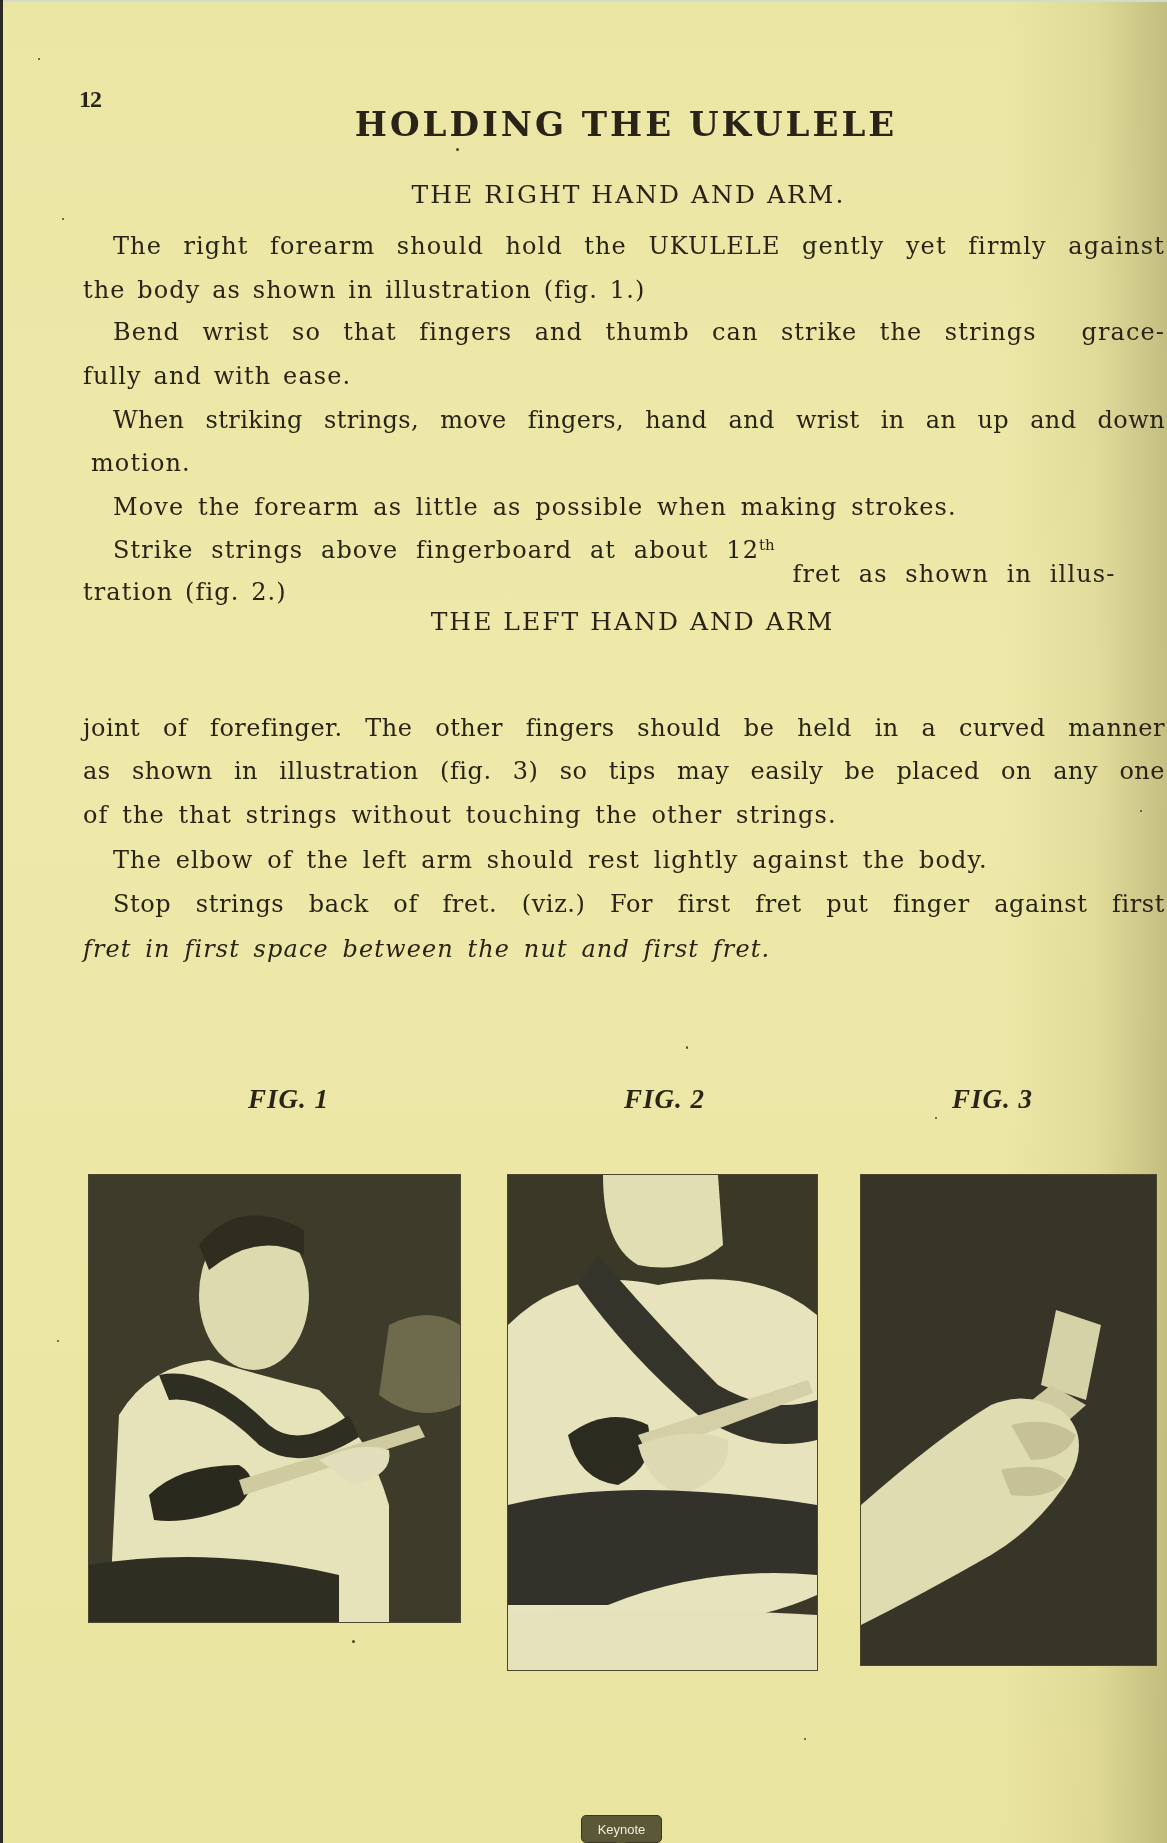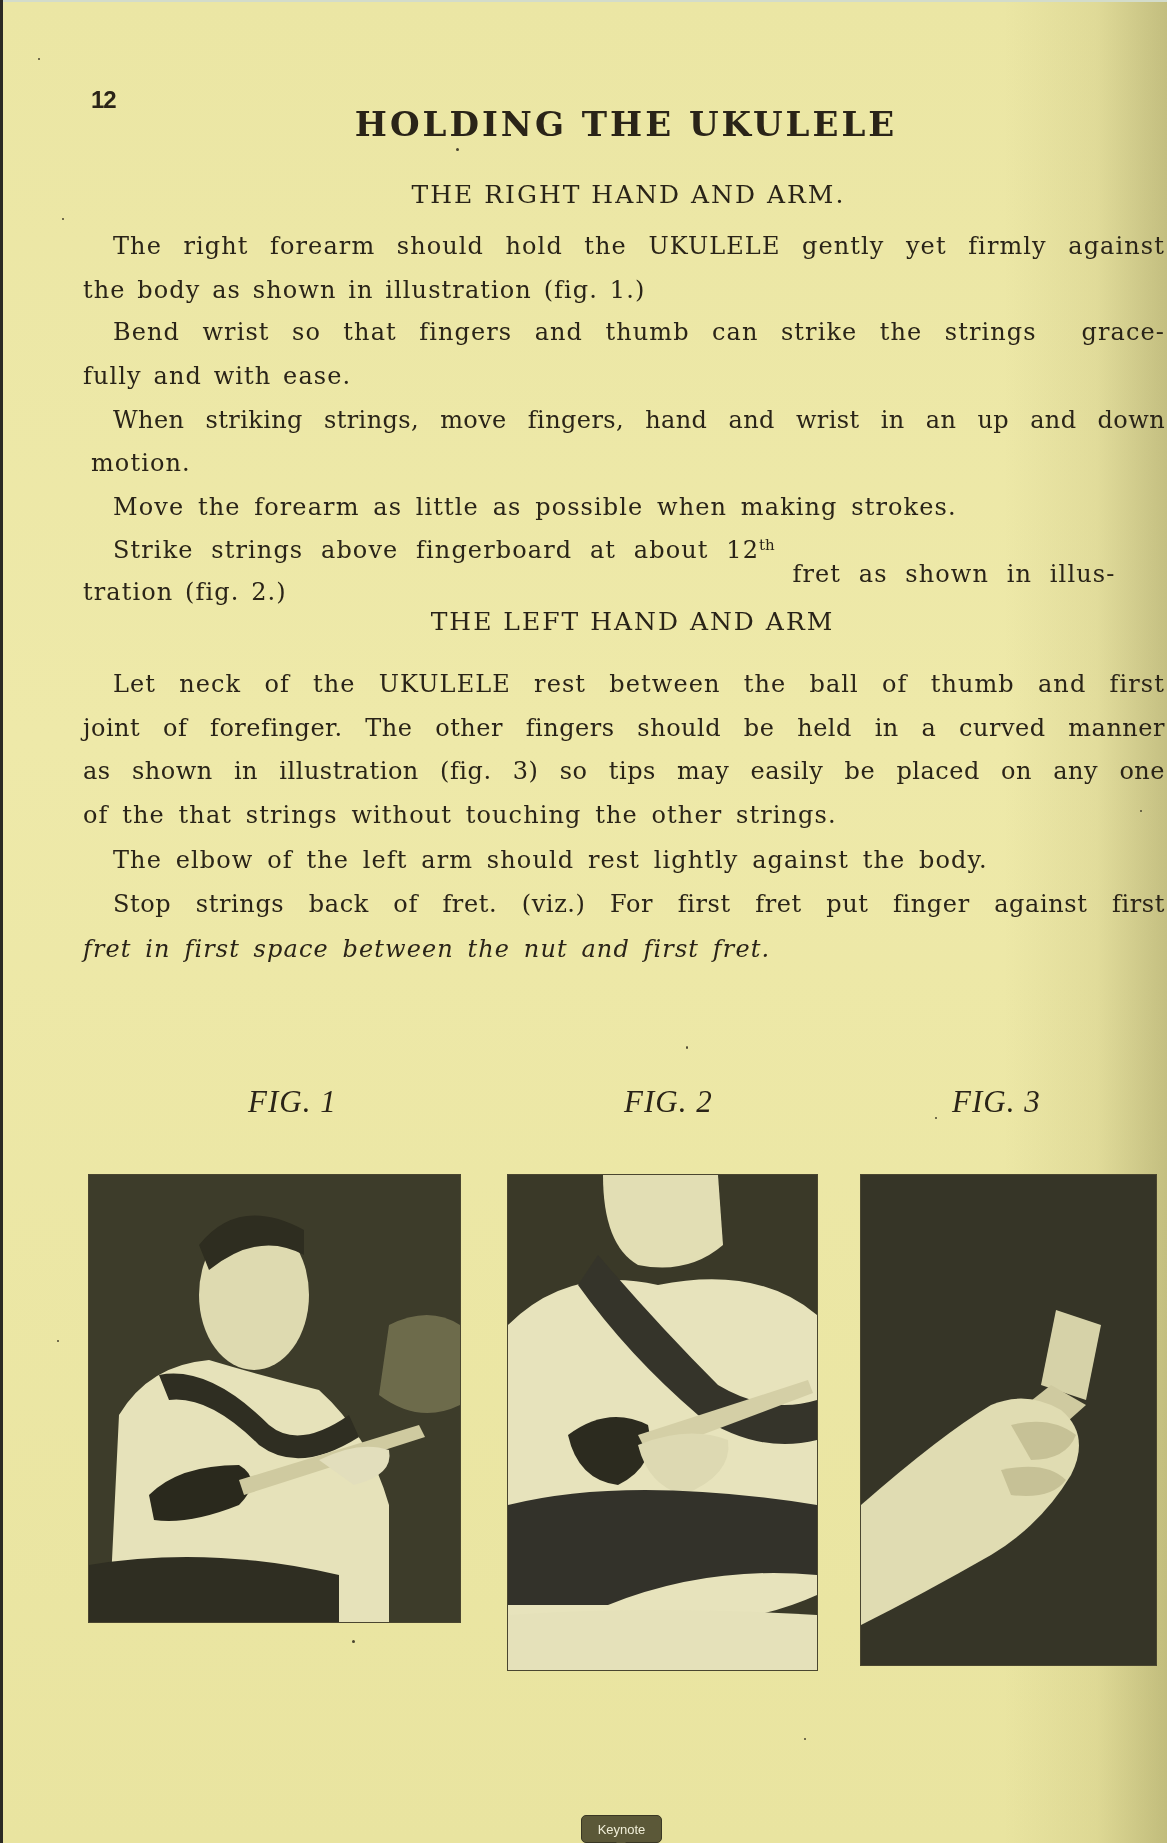--- a/index.html
+++ b/index.html
@@ -13,22 +13,22 @@
     position: absolute; left: 0; top: 0; width: 1167px; height: 1843px;
     background:
       linear-gradient(to right, rgba(0,0,0,0) 0%, rgba(0,0,0,0) 86%, rgba(120,110,40,0.10) 94%, rgba(90,85,30,0.28) 100%),
       linear-gradient(to bottom, #ebe6a4 0%, #eee9a9 40%, #e9e4a0 100%);
   }
   .left-bar { position: absolute; left: 0; top: 0; width: 3px; height: 1843px; background: #2b2a24; }
   .top-line { position: absolute; left: 0; top: 0; width: 1167px; height: 2px; background: #d3dccb; }
 
   .abs { position: absolute; white-space: nowrap; }
   .page-number {
-    left: 91px; top: 86px; font-size: 24px; font-weight: bold; letter-spacing: -1px;
-    font-family: Liberation Sans, sans-serif;
+    left: 79px; top: 86px; font-size: 24px; font-weight: bold; letter-spacing: -1px;
+    font-family: Liberation Serif, serif;
   }
   .title {
     left: 0; width: 1252px; top: 104px; text-align: center;
     font-size: 34px; font-weight: bold; letter-spacing: 3px;
     font-family: "DejaVu Serif", serif;
   }
   .subhead {
     font-size: 25px; letter-spacing: 2px; font-family: "DejaVu Serif", serif;
     left: 0; width: 1257px; text-align: center;
   }
@@ -36,21 +36,21 @@
   .sub2 { top: 607px; width: 1265px; }
 
   .line {
     font-size: 24px; letter-spacing: 1.1px; word-spacing: 3px;
     font-family: "DejaVu Serif", serif; line-height: 1;
   }
   .justify { text-align: justify; text-align-last: justify; }
   sup.th { font-size: 15px; vertical-align: 10px; letter-spacing: 0; }
 
   .fig-label {
-    top: 1084px; font-size: 31px; font-style: italic; font-weight: normal;
+    top: 1084px; font-size: 27px; font-style: italic; font-weight: bold;
     font-family: "Liberation Serif", serif; letter-spacing: 1px; text-align: center;
   }
   .photo {
     position: absolute; border: 1px solid #4a4630;
     overflow: hidden;
   }
   .photo svg { display: block; width: 100%; height: 100%; }
 
   .tooltip {
     position: absolute; left: 581px; top: 1815px; width: 79px; height: 26px;
@@ -86,21 +86,20 @@
   <div class="abs line" style="left:113px; top:495px; word-spacing:5px;">Move the forearm as little as possible when making strokes.</div>
   <div class="abs line" style="left:113px; top:538px; width:1052px; display:flex; justify-content:space-between;">
     <span style="display:flex; width:100%; white-space:pre;">
       <span style="word-spacing:9px;">Strike strings above fingerboard at about 12</span><sup class="th">th</sup><span style="word-spacing:9px;margin-top:24px;"> fret as shown in illus-</span>
     </span>
   </div>
   <div class="abs line" style="left:83px; top:580px;text-align:right;">tration (fig. 2.)</div>
 
   <div class="abs subhead sub2">THE LEFT HAND AND ARM</div>
 
-  <div class="abs line justify" style="left:113px; width:1052px; top:672px;">Let neck of the UKULELE rest between the ball of thumb and first</div>
   <div class="abs line justify" style="left:83px; width:1082px; top:716px; letter-spacing:0.5px; word-spacing:1px;">joint of forefinger. The other fingers should be held in a curved manner</div>
   <div class="abs line justify" style="left:83px; width:1082px; top:759px; letter-spacing:0.5px; word-spacing:1px;">as shown in illustration (fig. 3) so tips may easily be placed on any one</div>
   <div class="abs line" style="left:83px; top:803px; word-spacing:5px;">of the that strings without touching the other strings.</div>
   <div class="abs line" style="left:113px; top:848px; word-spacing:5px;">The elbow of the left arm should rest lightly against the body.</div>
   <div class="abs line justify" style="left:113px; width:1052px; top:892px; letter-spacing:0.6px; word-spacing:1px;">Stop strings back of fret. (viz.) For first fret put finger against first</div>
   <div class="abs line" style="left:83px; top:937px; word-spacing:5px;font-style:italic;">fret in first space between the nut and first fret.</div>
 
   <div class="abs fig-label" style="left:248px;">FIG. 1</div>
   <div class="abs fig-label" style="left:624px;">FIG. 2</div>
   <div class="abs fig-label" style="left:952px;">FIG. 3</div>

